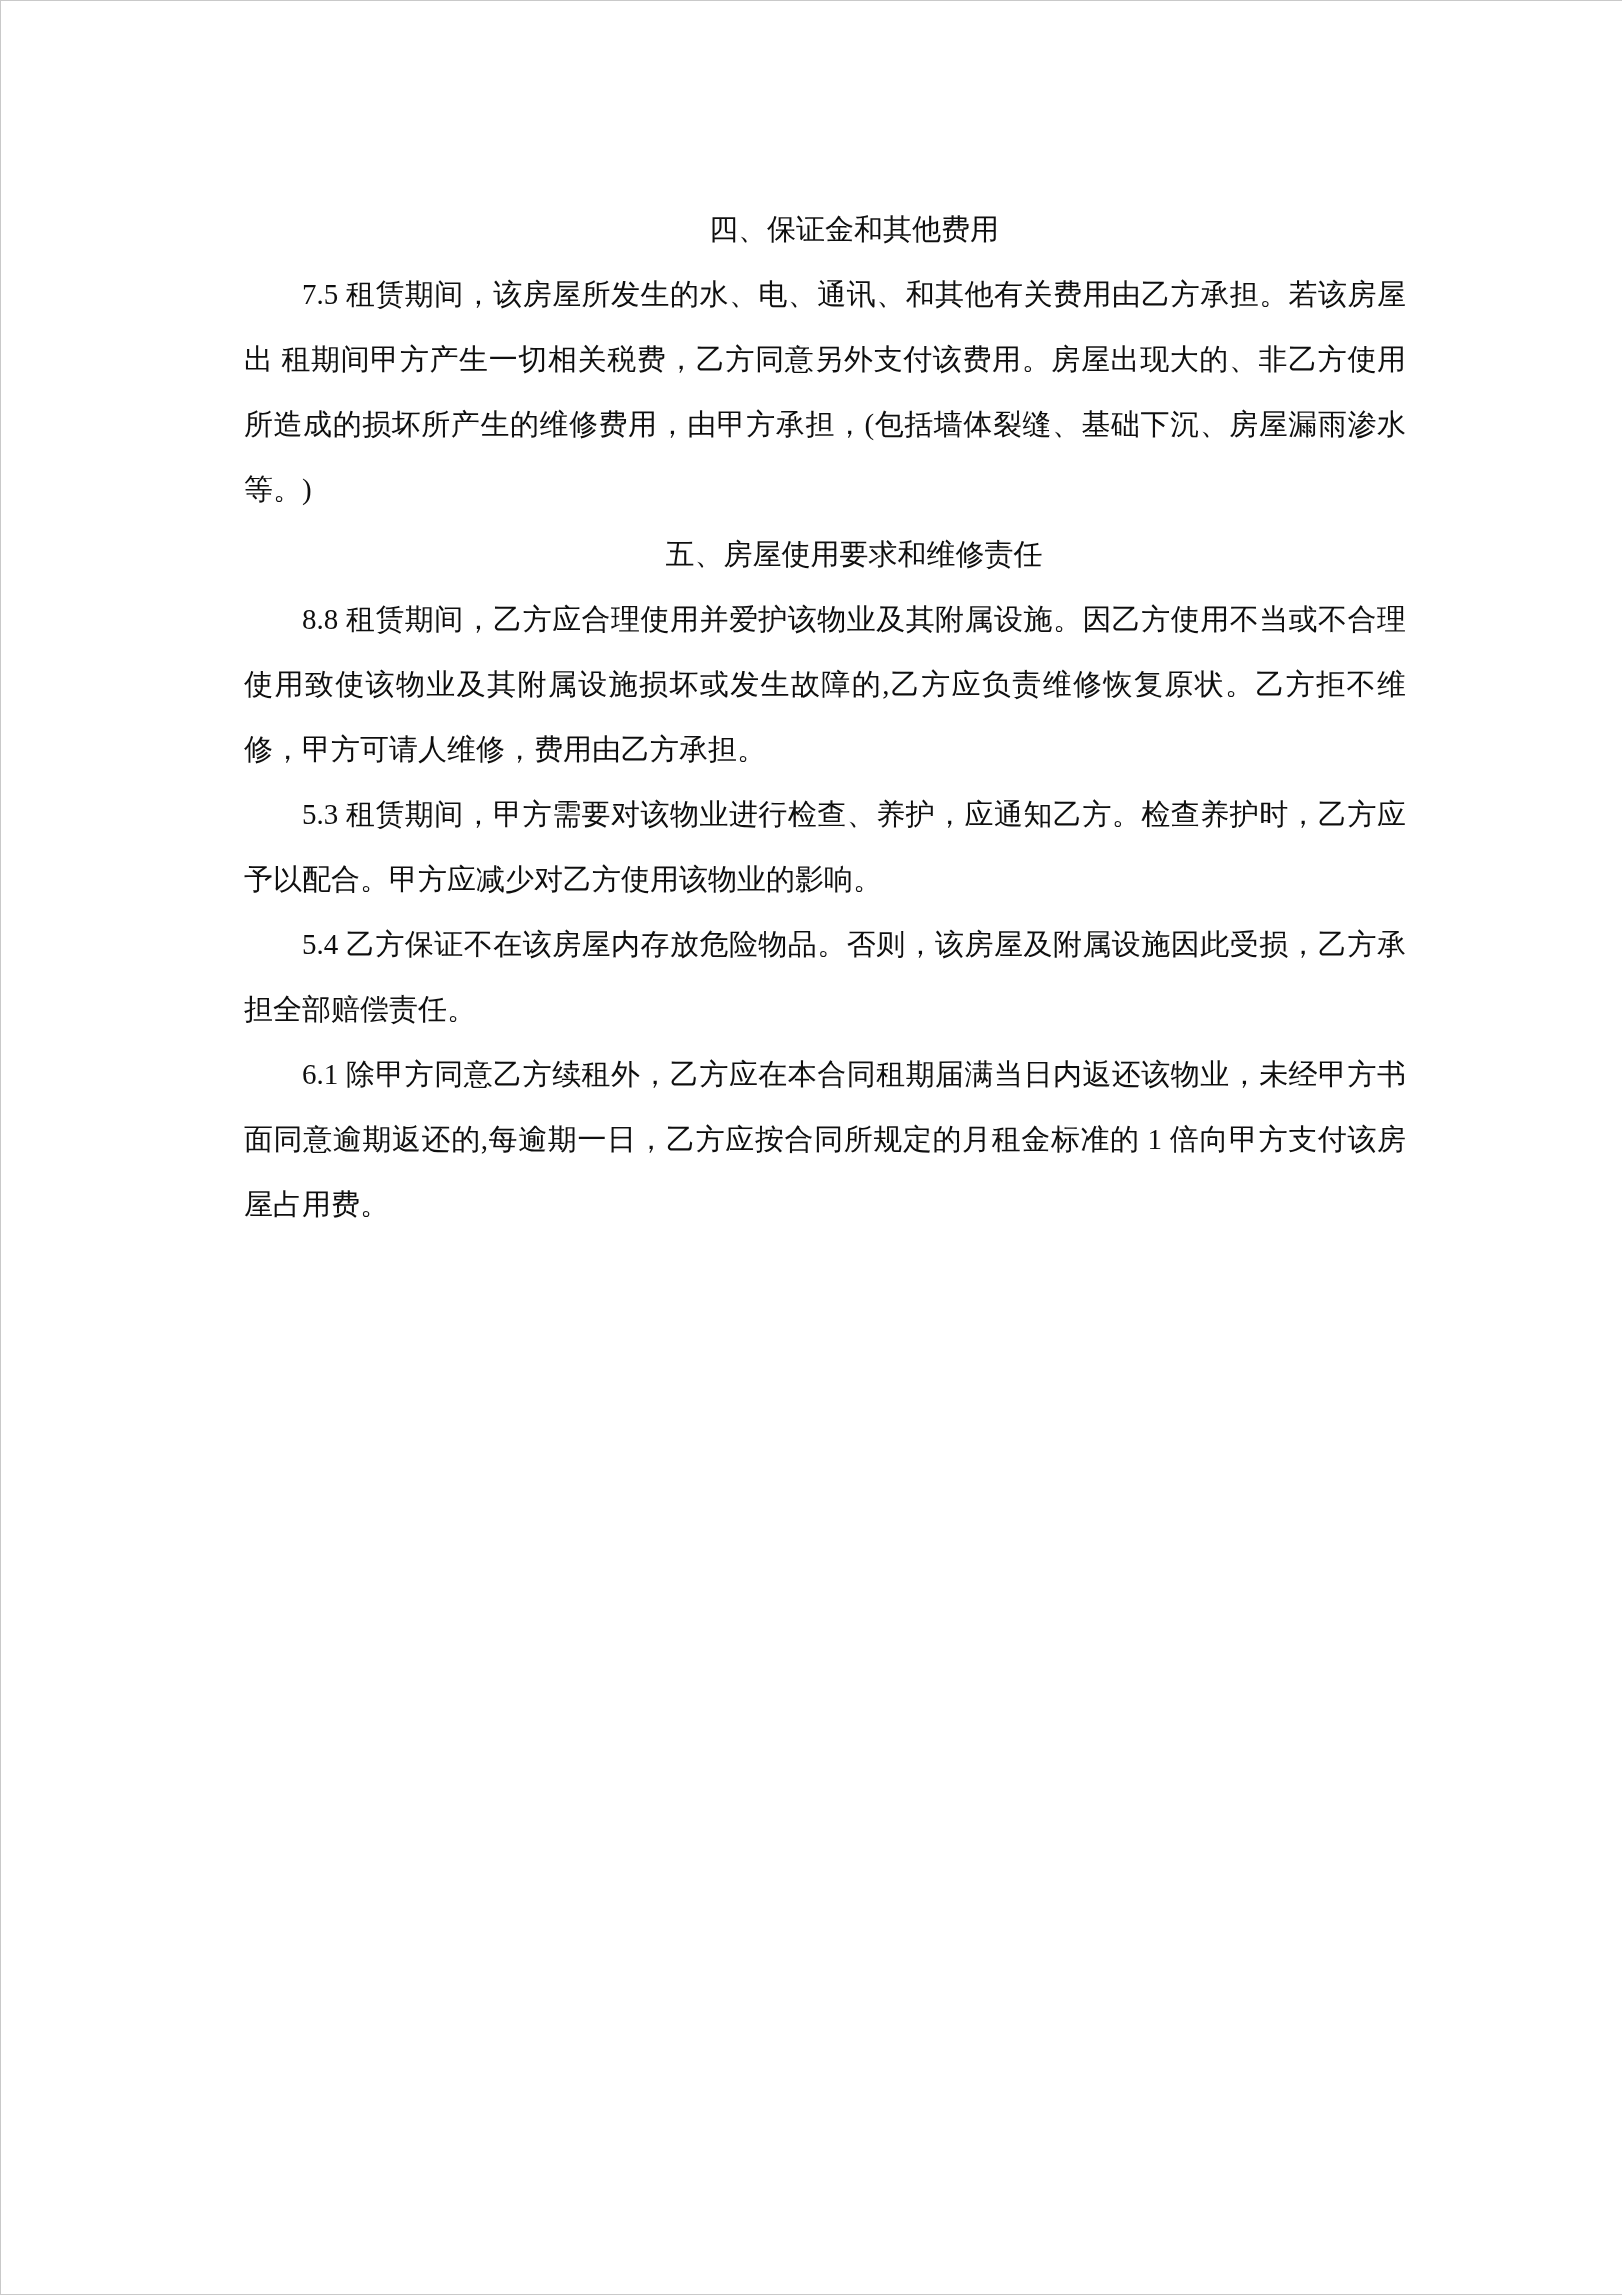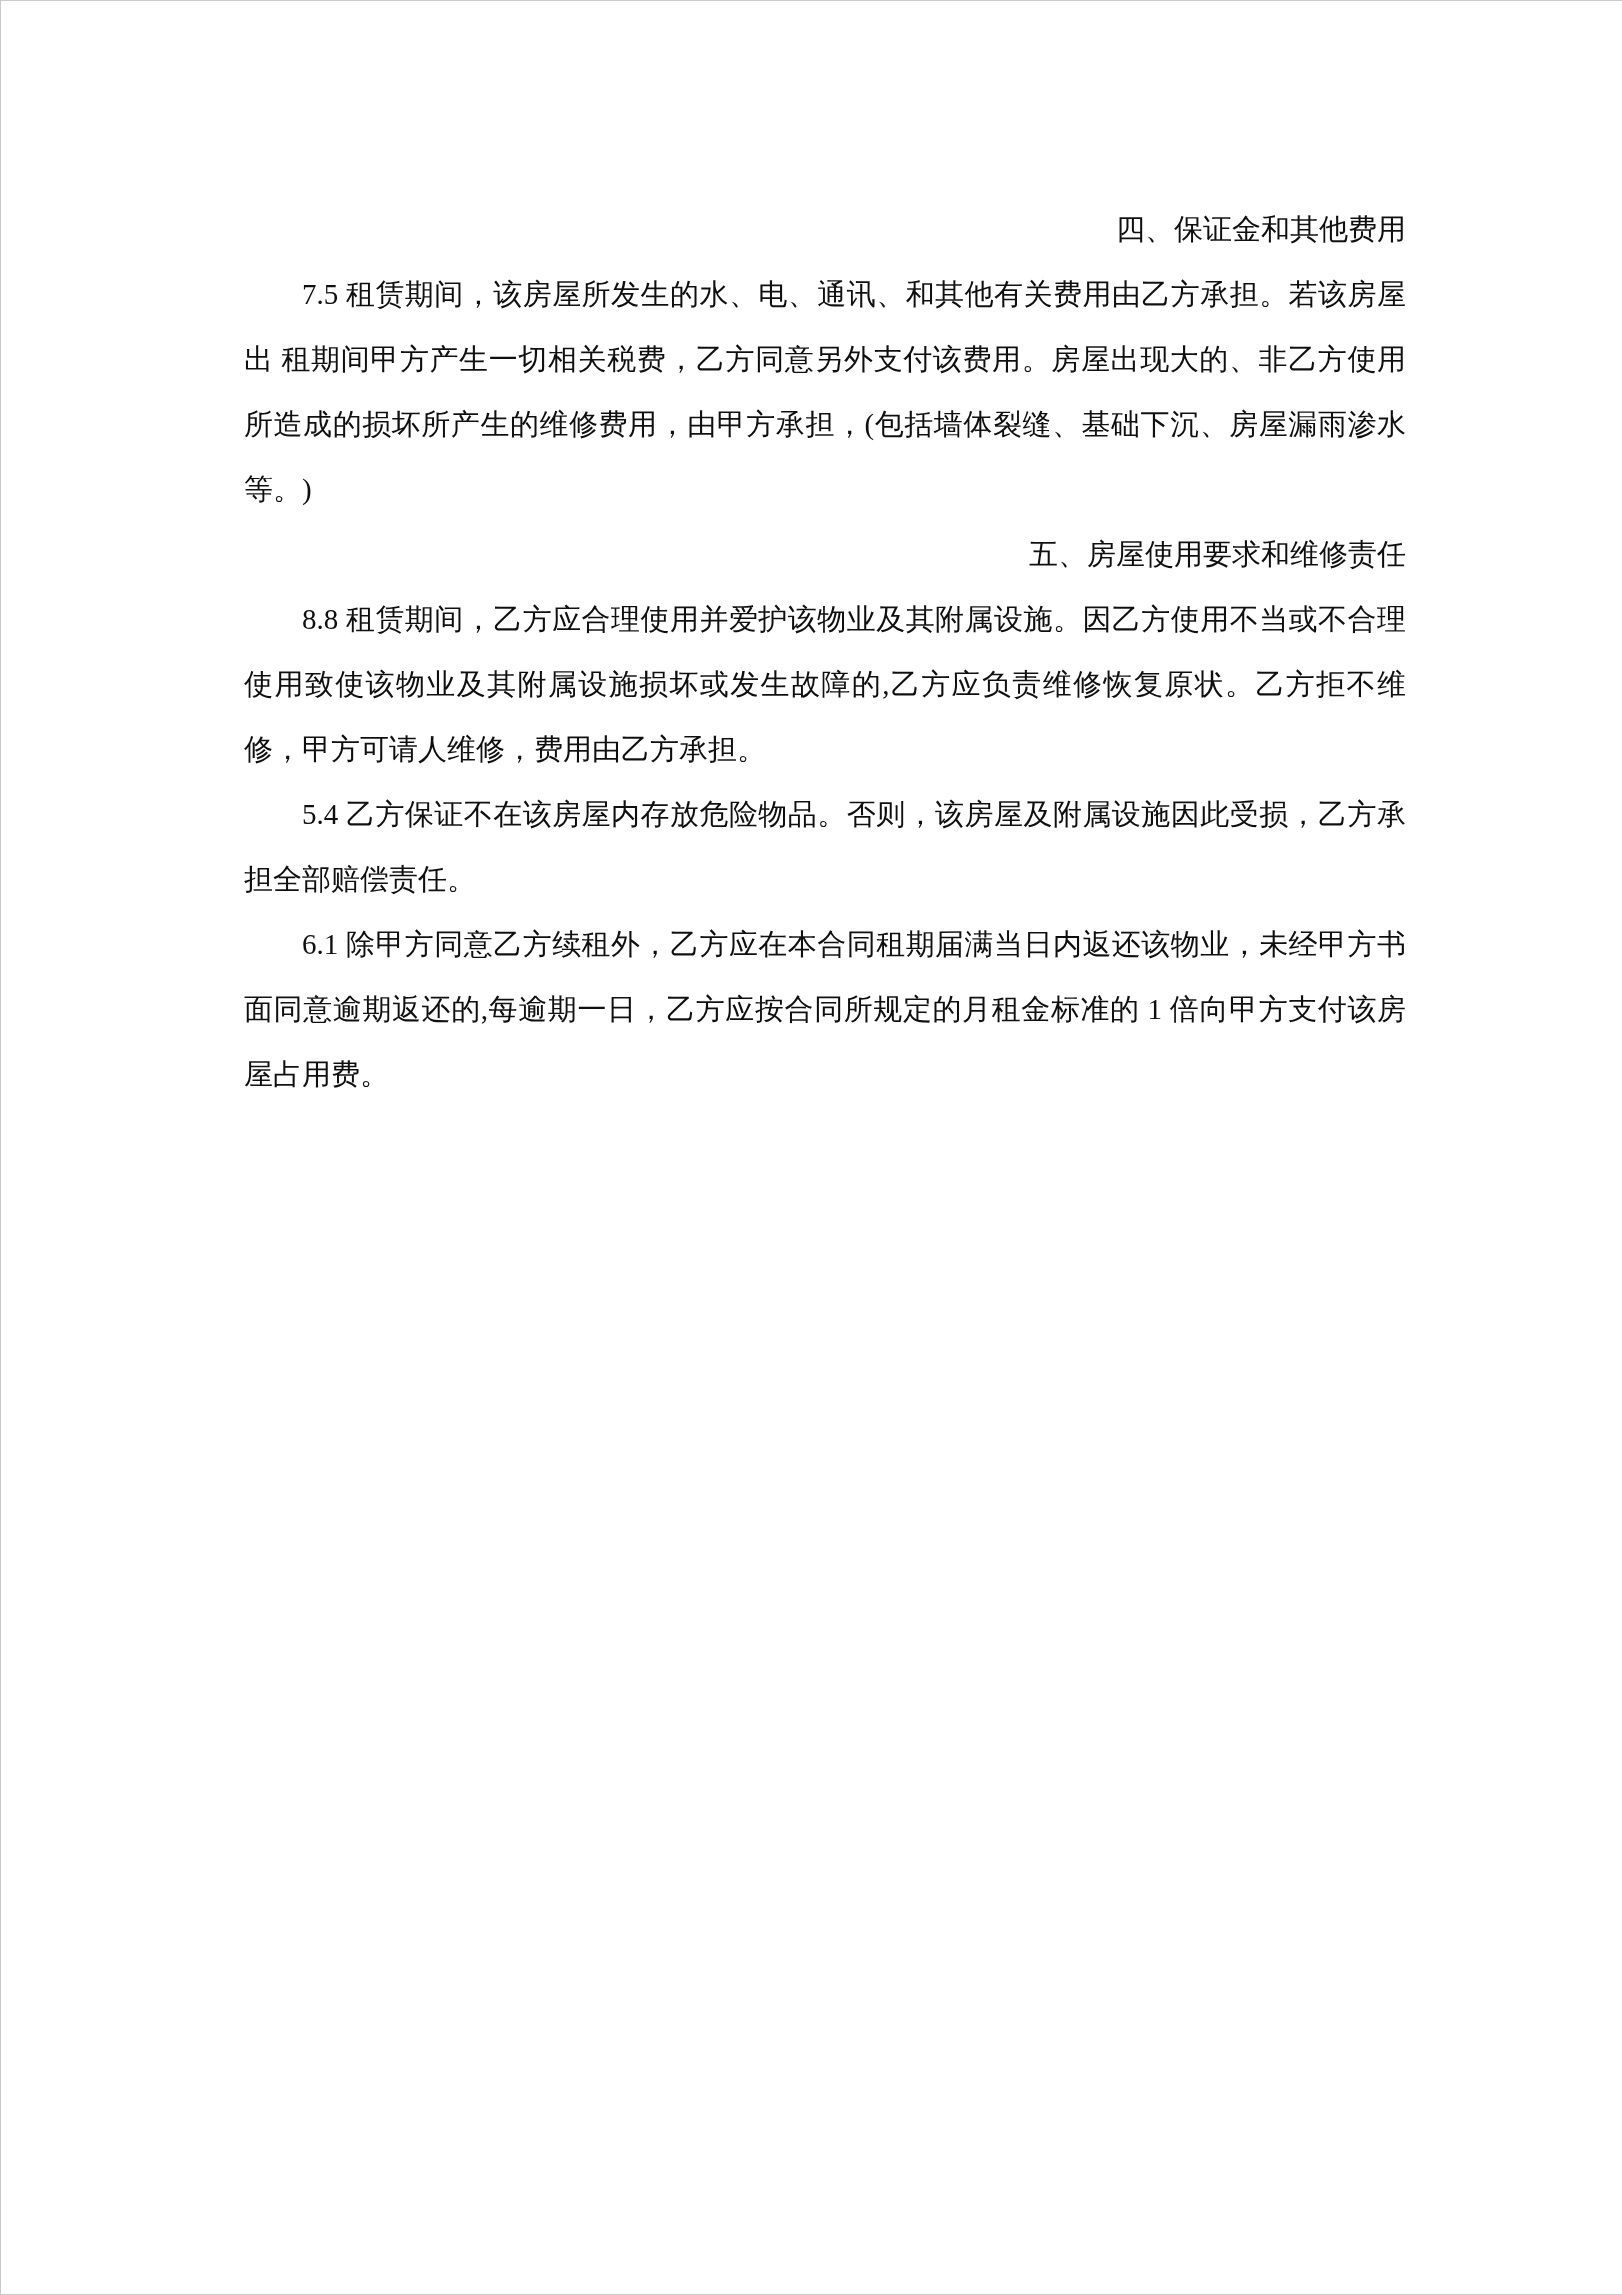--- a/index.html
+++ b/index.html
@@ -23,29 +23,30 @@
     font-size: 29px;
     line-height: 65px;
     text-align: justify;
     text-indent: 2em;
     word-break: break-all;
   }
   .doc p.no-indent {
     text-indent: 0;
   }
   .doc p.heading {
-    text-align: right;
+    text-align: center;
   }
 </style>
 </head>
 <body>
 
 <div class="page">
   <div class="doc">
     <p class="heading">四、保证金和其他费用</p>
     <p>7.5 租赁期间，该房屋所发生的水、电、通讯、和其他有关费用由乙方承担。若该房屋出 租期间甲方产生一切相关税费，乙方同意另外支付该费用。房屋出现大的、非乙方使用所造成的损坏所产生的维修费用，由甲方承担，(包括墙体裂缝、基础下沉、房屋漏雨渗水等。)</p>
     <p class="heading">五、房屋使用要求和维修责任</p>
     <p>8.8 租赁期间，乙方应合理使用并爱护该物业及其附属设施。因乙方使用不当或不合理使用致使该物业及其附属设施损坏或发生故障的,乙方应负责维修恢复原状。乙方拒不维修，甲方可请人维修，费用由乙方承担。</p>
+    <p>5.3 租赁期间，甲方需要对该物业进行检查、养护，应通知乙方。检查养护时，乙方应予以配合。甲方应减少对乙方使用该物业的影响。</p>
     <p>5.4 乙方保证不在该房屋内存放危险物品。否则，该房屋及附属设施因此受损，乙方承担全部赔偿责任。</p>
     <p>6.1 除甲方同意乙方续租外，乙方应在本合同租期届满当日内返还该物业，未经甲方书面同意逾期返还的,每逾期一日，乙方应按合同所规定的月租金标准的 1 倍向甲方支付该房屋占用费。</p>
   </div>
 </div>
 
 
 </body></html>

